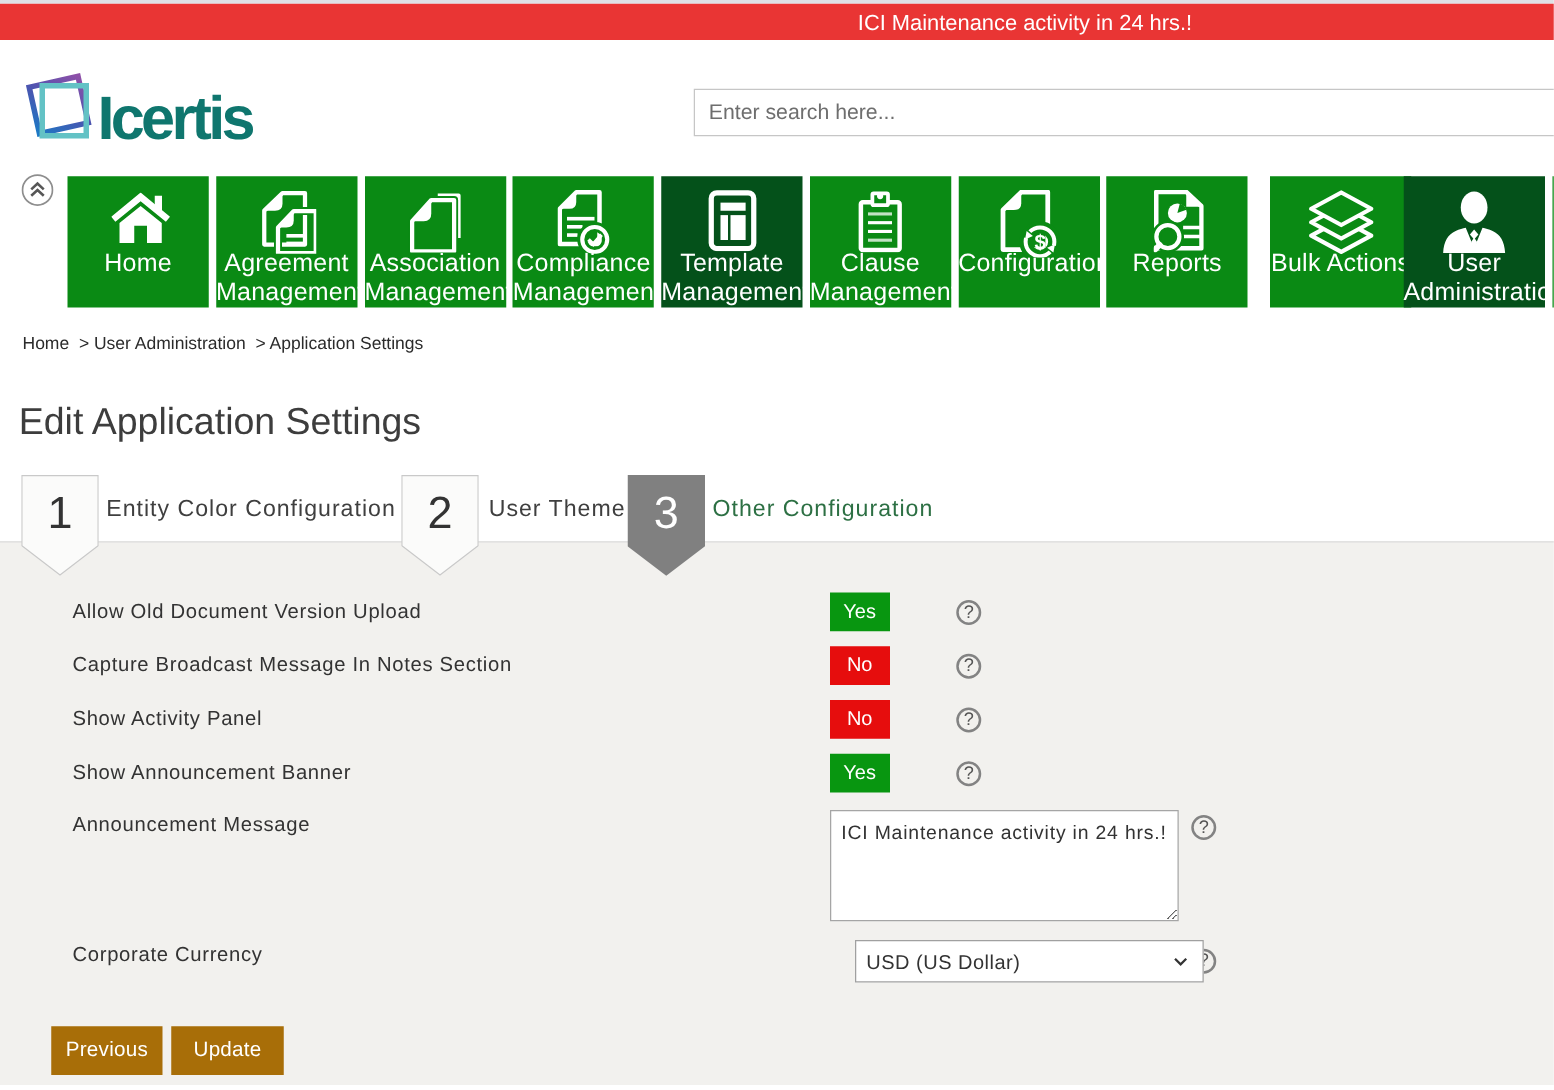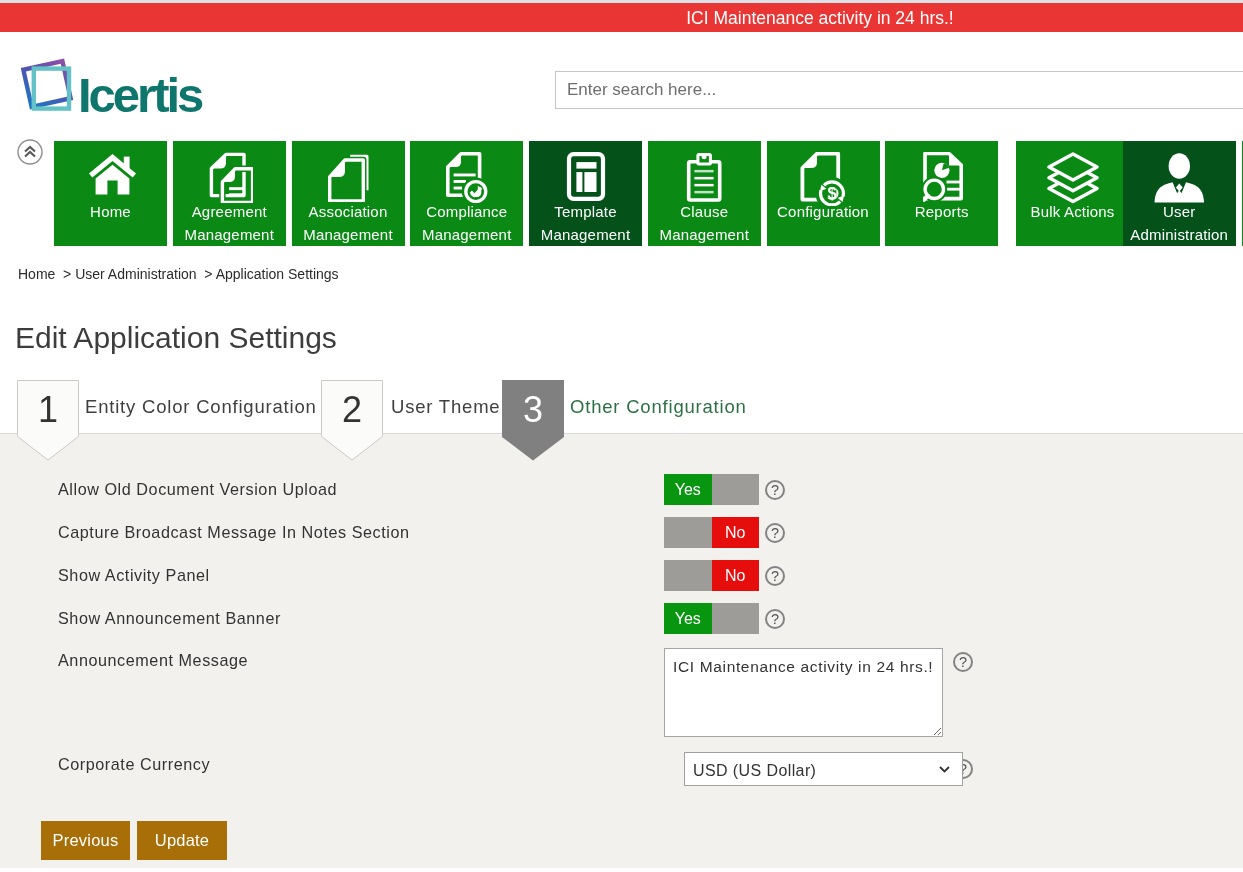--- a/index.html
+++ b/index.html
@@ -15,29 +15,29 @@
   line-height:36px; background:#fff; }
 #logotext { left:78px; top:70.5px; font-size:49px; font-weight:bold; color:#0f766e;
   letter-spacing:-3px; line-height:49px; }
 #crumb { left:18px; top:266px; font-size:14px; color:#2b2b2b; }
 #h1 { left:15px; top:321px; font-size:30px; color:#3d3d3d; font-weight:400; }
 .tile { position:absolute; top:141px; width:113px; height:105px; background:#0a8a14;
   color:#fff; text-align:center; }
 .tile.dark { background:#04511a; }
 .tile .ic { position:absolute; left:0; top:9px; width:113px; height:52px;
   display:flex; align-items:center; justify-content:center; }
-.tile .lb { position:absolute; left:0; top:59px; width:113px; font-size:15px;
+.tile .lb { position:absolute; left:0; top:59px; width:113px; font-size:20px;
   line-height:23px; letter-spacing:0.2px; }
 .tabnum { font-size:36px; fill:#333; }
 .tablabel { position:absolute; top:396px; font-size:18.5px; color:#3f3f3f; letter-spacing:0.8px; }
 #panel { left:0; top:433px; width:1660px; height:435px; background:#f2f1ee;
   border-top:1px solid #dcdcdc; }
 .flabel { position:absolute; left:58px; font-size:16.2px; color:#333; letter-spacing:0.55px;
   line-height:20px; }
-.toggle { position:absolute; left:664px; width:95px; height:31px; display:flex; }
+.toggle { position:absolute; left:664px; width:95px; height:31px; display:flex;flex-direction:column; }
 .toggle span { width:47.5px; height:31px; text-align:center; line-height:31px;
   font-size:16px; color:#fff; }
 .tg-green { background:#089610; }
 .tg-gray { background:#9e9c99; }
 .tg-red { background:#e60d0d; }
 .help { position:absolute; width:20px; height:20px; border:2px solid #838383;
   border-radius:50%; color:#555; font-size:14.5px;
   text-align:center; line-height:17px; background:transparent; }
 #ta { left:664px; top:648px; width:279px; height:89px; border:1px solid #a5a5a5;
   font-family:"Liberation Sans", sans-serif; font-size:15.5px; color:#333;

